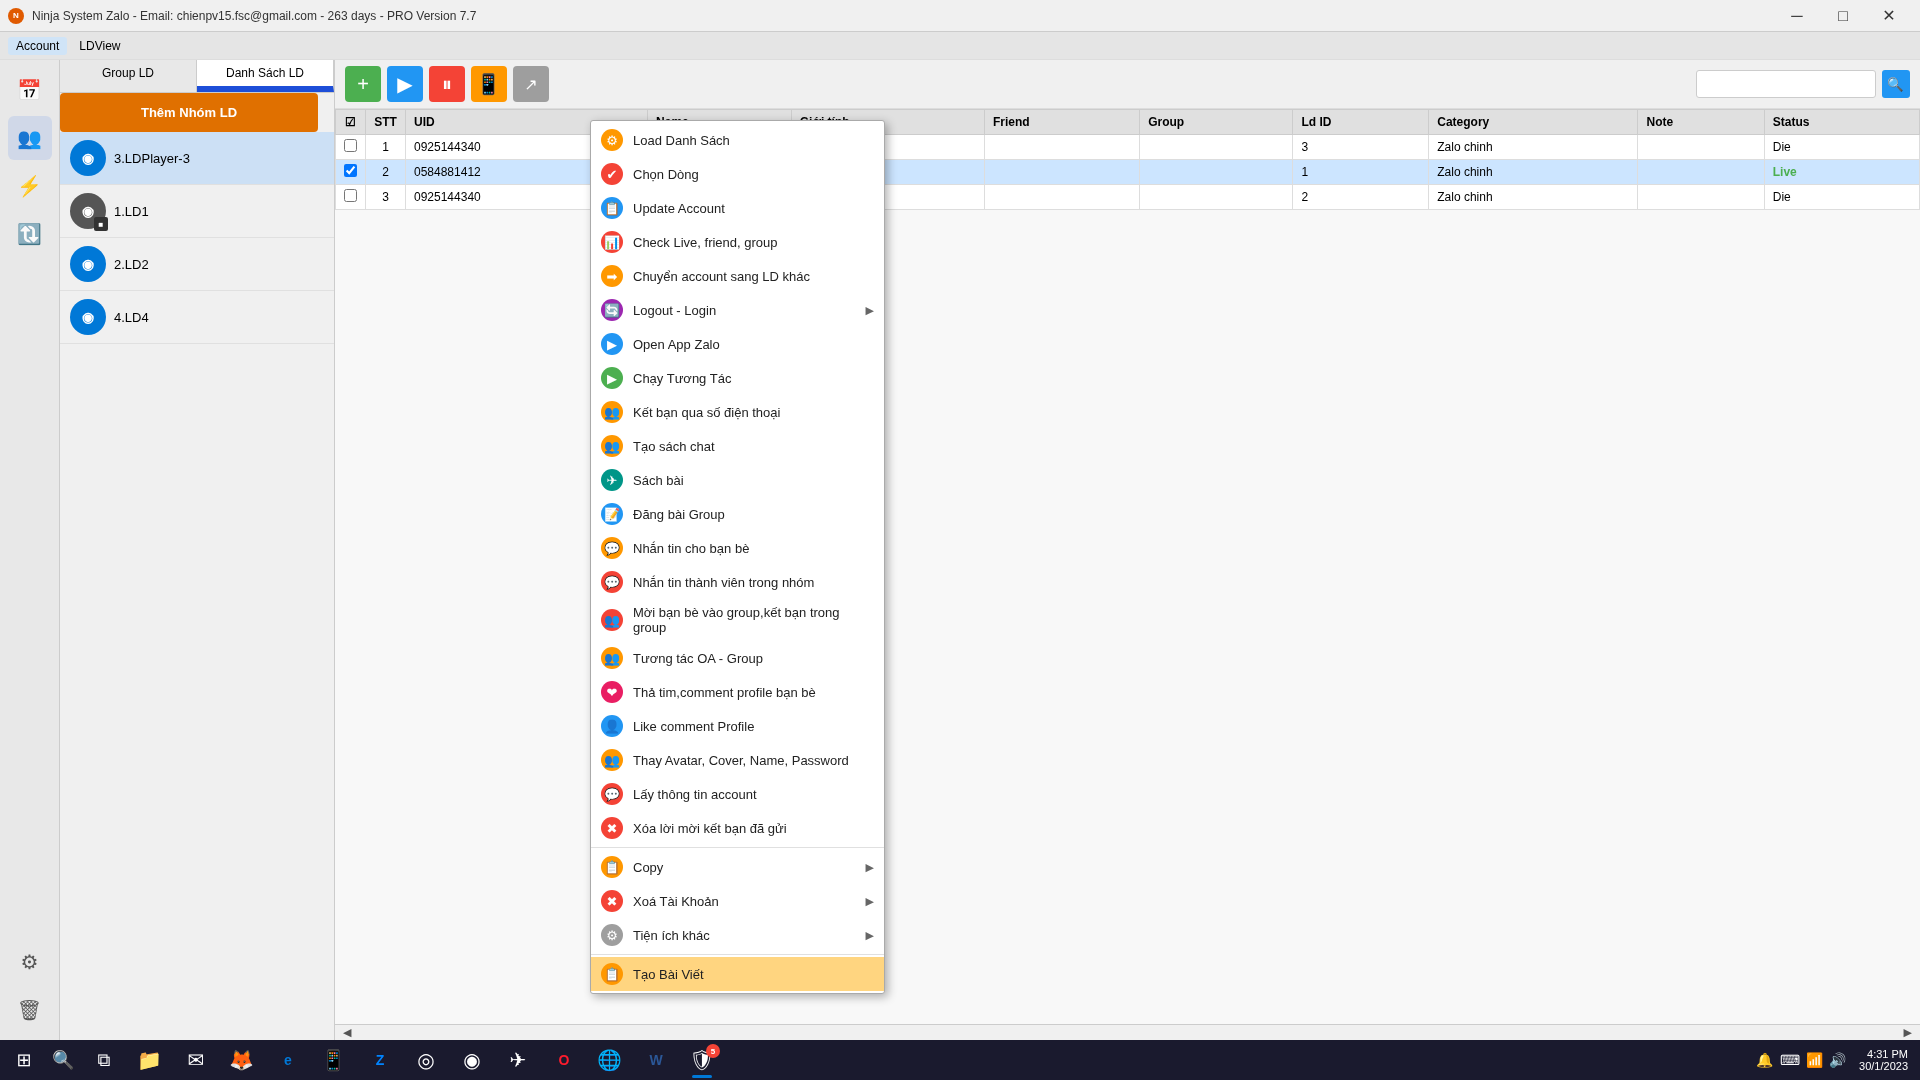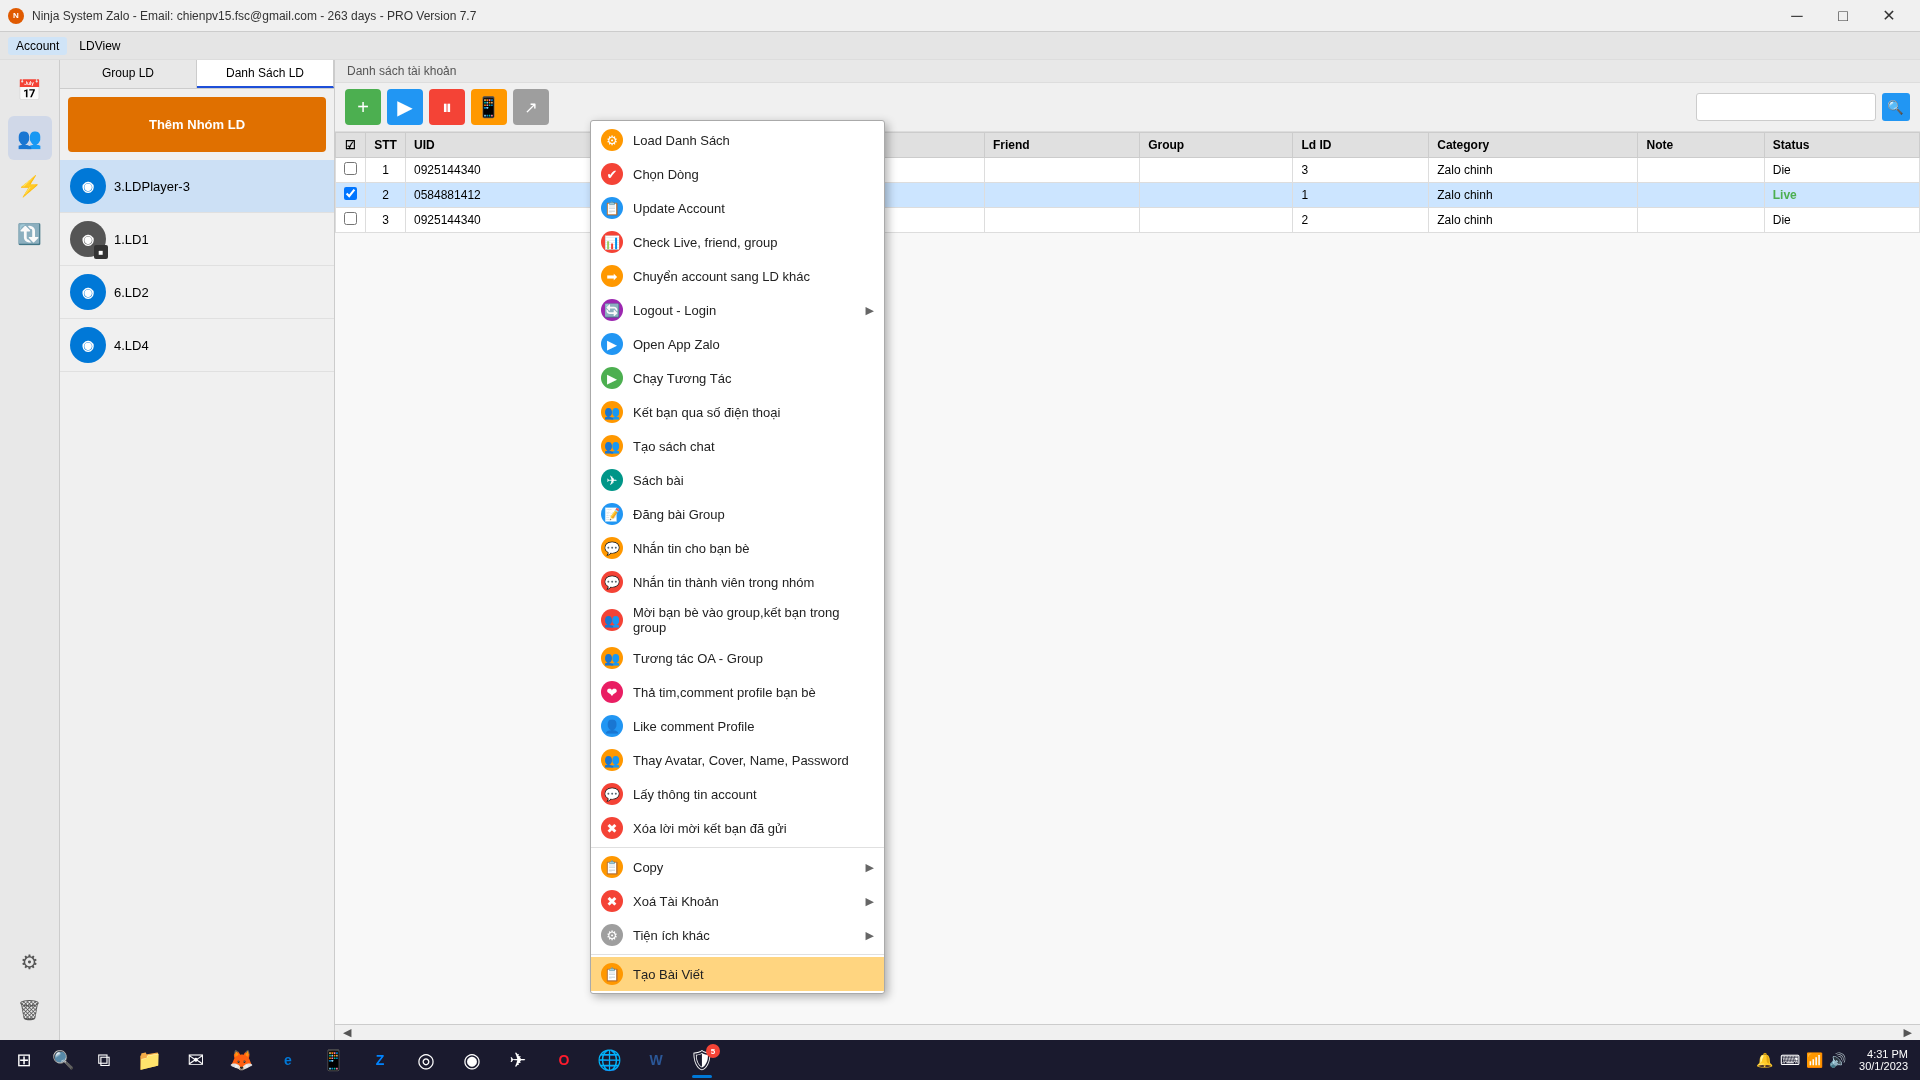--- a/index.html
+++ b/index.html
@@ -45,29 +45,28 @@
     .sidebar-tabs { display: flex; border-bottom: 1px solid #ccc; }
     .sidebar-tab {
       flex: 1;
       padding: 6px;
       text-align: center;
       font-size: 12px;
       cursor: pointer;
       background: #e8e8e8;
       border-right: 1px solid #ccc;
     }
-    .sidebar-tab.active { background: #fff; border-bottom: 2px solid #1d4ed8; }
+    .sidebar-tab.active { background: #fff; border-bottom: 6px solid #1d4ed8; }
 
     .add-group-btn {
-      margin: 8px;
       background: #e07000;
       color: white;
       border: none;
       border-radius: 4px;
-      padding: 20px 12px;
+      padding: 12px 12px;
       cursor: pointer;
       font-size: 13px;
       font-weight: bold;
       width: calc(100% - 16px);
     }
 
     .group-list { flex: 1; overflow-y: auto; }
     .group-item {
       display: flex;
       align-items: center;
@@ -349,31 +348,30 @@
         <span>3.LDPlayer-3</span>
       </div>
       <div class="group-item">
         <div class="group-avatar" style="background:#555;">◉
           <div class="badge">■</div>
         </div>
         <span>1.LD1</span>
       </div>
       <div class="group-item">
         <div class="group-avatar" style="background:#0078d7;">◉</div>
-        <span>6.LD2</span>
+        <span>2.LD2</span>
       </div>
       <div class="group-item">
         <div class="group-avatar" style="background:#0078d7;">◉</div>
         <span>4.LD4</span>
       </div>
     </div>
   </div>
 
   <div class="content-area">
-    <div class="breadcrumb">Danh sách tài khoản</div>
 
     <div class="toolbar">
       <button class="tool-btn green">+</button>
       <button class="tool-btn blue">▶</button>
       <button class="tool-btn red">⏸</button>
       <button class="tool-btn orange">📱</button>
       <button class="tool-btn gray" style="font-size:16px;">↗</button>
       <div class="toolbar-spacer"></div>
       <input class="search-box" type="text" placeholder="" style="">
       <button class="search-btn">🔍</button>

